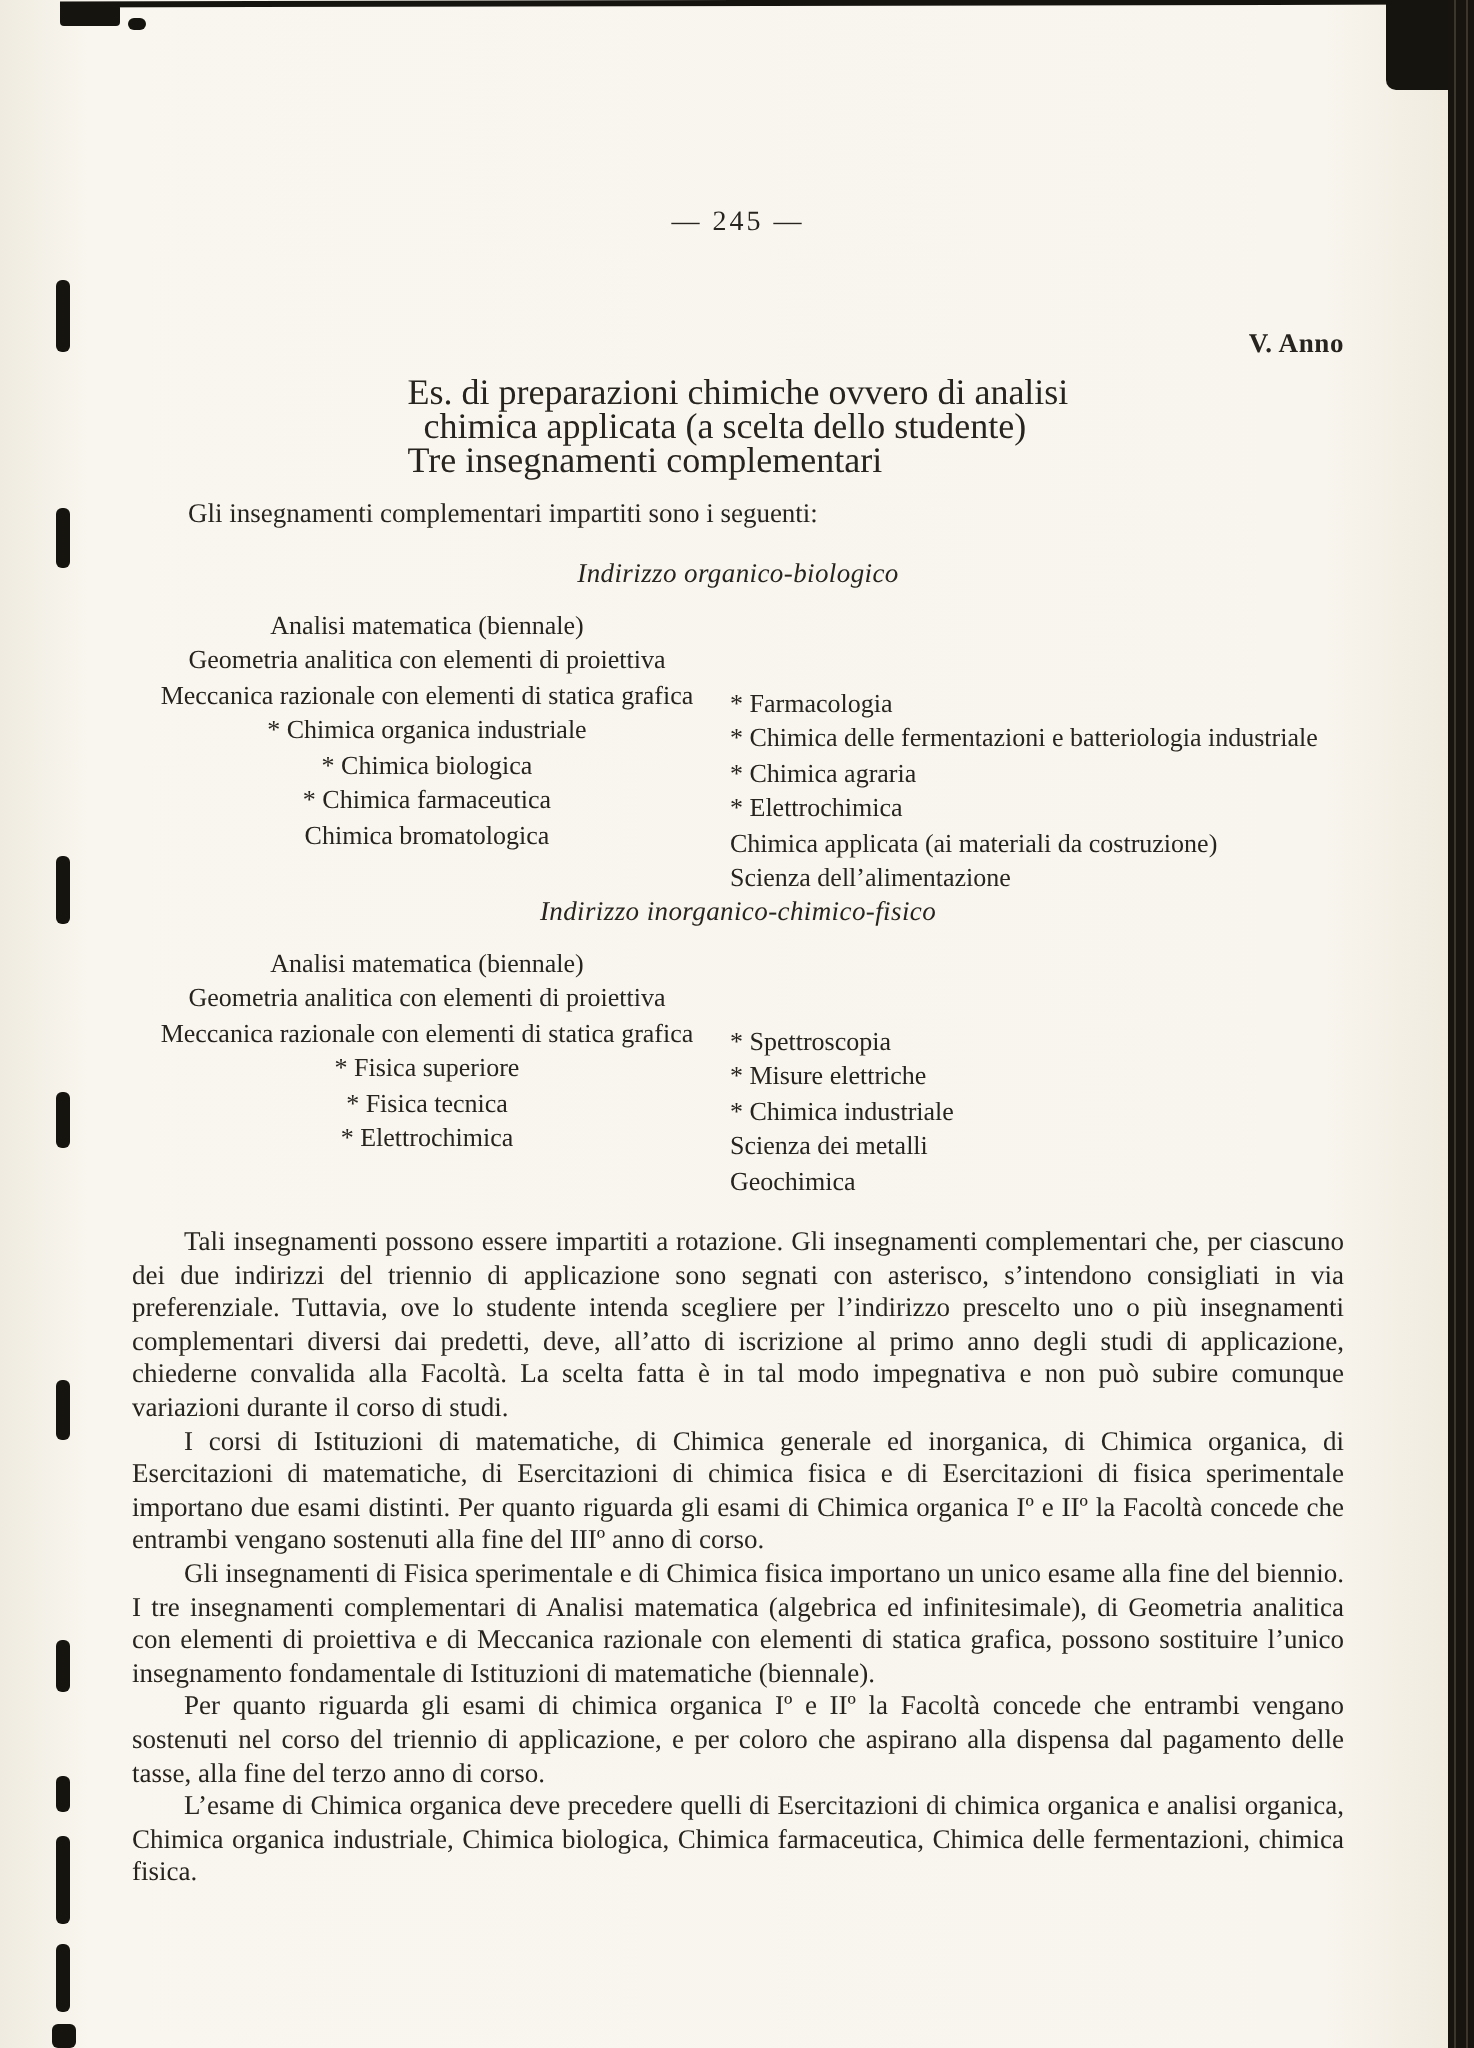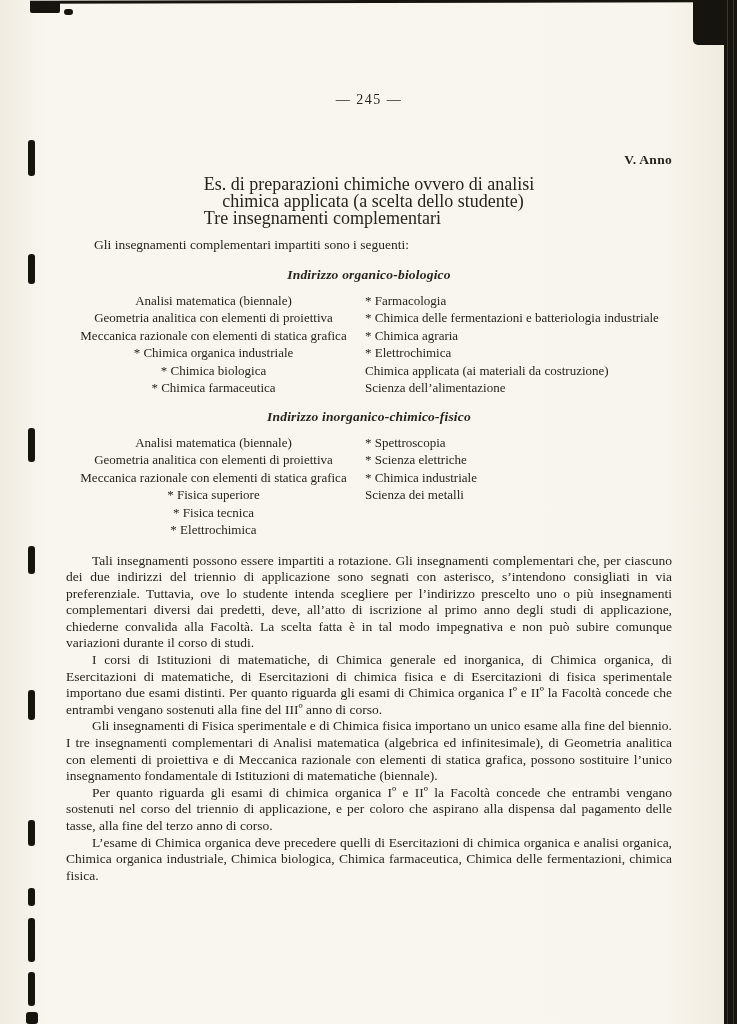--- a/index.html
+++ b/index.html
@@ -23,30 +23,30 @@
   .lm4{top:254px;height:30px;}
   .lm5{top:428px;height:34px;}
   .lm6{top:546px;height:28px;}
   .lm7{top:690px;height:30px;}
   .lm8{top:820px;height:26px;}
   .lm9{top:888px;height:18px;}
   .lm10{top:918px;height:44px;}
   .lm11{top:972px;height:34px;}
   .lm12{top:1012px;height:12px;width:12px;left:26px;}
   
-  .content{position:absolute;left:66px;top:0;width:606px;}
+  .content{position:absolute;left:66px;top:12px;width:606px;}
   .page-number{margin-top:92px;text-align:center;font-size:14px;letter-spacing:1.5px;}
   .doc-title{margin-top:44px;text-align:right;font-size:13.5px;font-weight:bold;letter-spacing:.3px;}
   .subtitle{width:fit-content;margin:8px auto 0;font-size:18px;line-height:17px;}
-  .subtitle .cont{padding-left:8px;text-align:center;}
+  .subtitle .cont{padding-left:8px;}
   .intro{margin-top:10px;font-size:13.5px;text-indent:28px;}
-  .indirizzo{margin-top:12px;text-align:center;font-size:13.5px;font-style:italic;font-weight:bold;letter-spacing:.2px;}
+  .indirizzo{text-align:center;font-size:13.5px;font-style:italic;font-weight:normal;letter-spacing:.2px;}
   .columns{display:flex;margin-top:9px;font-size:13px;line-height:17.5px;}
   .col-left{width:295px;margin-right:4px;text-align:center;}
-  .col-right{width:298px;}
+  .col-right{width:298px;margin-top:39px;}
   .course{padding-left:14px;text-indent:-14px;}
   .body-text{margin-top:14px;font-size:13.5px;line-height:16.6px;text-align:justify;}
   .body-text p{margin:0;text-indent:26px;}
 </style>
 </head>
 <body>
 
 <div class="artifact top-edge-line"></div>
 <div class="artifact corner-blob"></div>
 <div class="artifact right-strip"></div>
@@ -79,20 +79,21 @@
 
   <div class="indirizzo">Indirizzo organico-biologico</div>
   <div class="columns">
     <div class="col-left">
       <div class="course">Analisi matematica (biennale)</div>
       <div class="course">Geometria analitica con elementi di proiettiva</div>
       <div class="course">Meccanica razionale con elementi di statica grafica</div>
       <div class="course">* Chimica organica industriale</div>
       <div class="course">* Chimica biologica</div>
       <div class="course">* Chimica farmaceutica</div>
+      <div class="course">Chimica bromatologica</div>
     </div>
     <div class="col-right">
       <div class="course">* Farmacologia</div>
       <div class="course">* Chimica delle fermentazioni e batteriologia industriale</div>
       <div class="course">* Chimica agraria</div>
       <div class="course">* Elettrochimica</div>
       <div class="course">Chimica applicata (ai materiali da costruzione)</div>
       <div class="course">Scienza dell’alimentazione</div>
     </div>
   </div>
@@ -102,23 +103,24 @@
     <div class="col-left">
       <div class="course">Analisi matematica (biennale)</div>
       <div class="course">Geometria analitica con elementi di proiettiva</div>
       <div class="course">Meccanica razionale con elementi di statica grafica</div>
       <div class="course">* Fisica superiore</div>
       <div class="course">* Fisica tecnica</div>
       <div class="course">* Elettrochimica</div>
     </div>
     <div class="col-right">
       <div class="course">* Spettroscopia</div>
-      <div class="course">* Scienza elettriche</div>
+      <div class="course">* Misure elettriche</div>
       <div class="course">* Chimica industriale</div>
       <div class="course">Scienza dei metalli</div>
+      <div class="course">Geochimica</div>
     </div>
   </div>
 
   <div class="body-text">
     <p>Tali insegnamenti possono essere impartiti a rotazione. Gli insegnamenti complementari che, per ciascuno dei due indirizzi del triennio di applicazione sono segnati con asterisco, s’intendono consigliati in via preferenziale. Tuttavia, ove lo studente intenda scegliere per l’indirizzo prescelto uno o più insegnamenti complementari diversi dai predetti, deve, all’atto di iscrizione al primo anno degli studi di applicazione, chiederne convalida alla Facoltà. La scelta fatta è in tal modo impegnativa e non può subire comunque variazioni durante il corso di studi.</p>
     <p>I corsi di Istituzioni di matematiche, di Chimica generale ed inorganica, di Chimica organica, di Esercitazioni di matematiche, di Esercitazioni di chimica fisica e di Esercitazioni di fisica sperimentale importano due esami distinti. Per quanto riguarda gli esami di Chimica organica Iº e IIº la Facoltà concede che entrambi vengano sostenuti alla fine del IIIº anno di corso.</p>
     <p>Gli insegnamenti di Fisica sperimentale e di Chimica fisica importano un unico esame alla fine del biennio. I tre insegnamenti complementari di Analisi matematica (algebrica ed infinitesimale), di Geometria analitica con elementi di proiettiva e di Meccanica razionale con elementi di statica grafica, possono sostituire l’unico insegnamento fondamentale di Istituzioni di matematiche (biennale).</p>
     <p>Per quanto riguarda gli esami di chimica organica Iº e IIº la Facoltà concede che entrambi vengano sostenuti nel corso del triennio di applicazione, e per coloro che aspirano alla dispensa dal pagamento delle tasse, alla fine del terzo anno di corso.</p>
     <p>L’esame di Chimica organica deve precedere quelli di Esercitazioni di chimica organica e analisi organica, Chimica organica industriale, Chimica biologica, Chimica farmaceutica, Chimica delle fermentazioni, chimica fisica.</p>
   </div>

